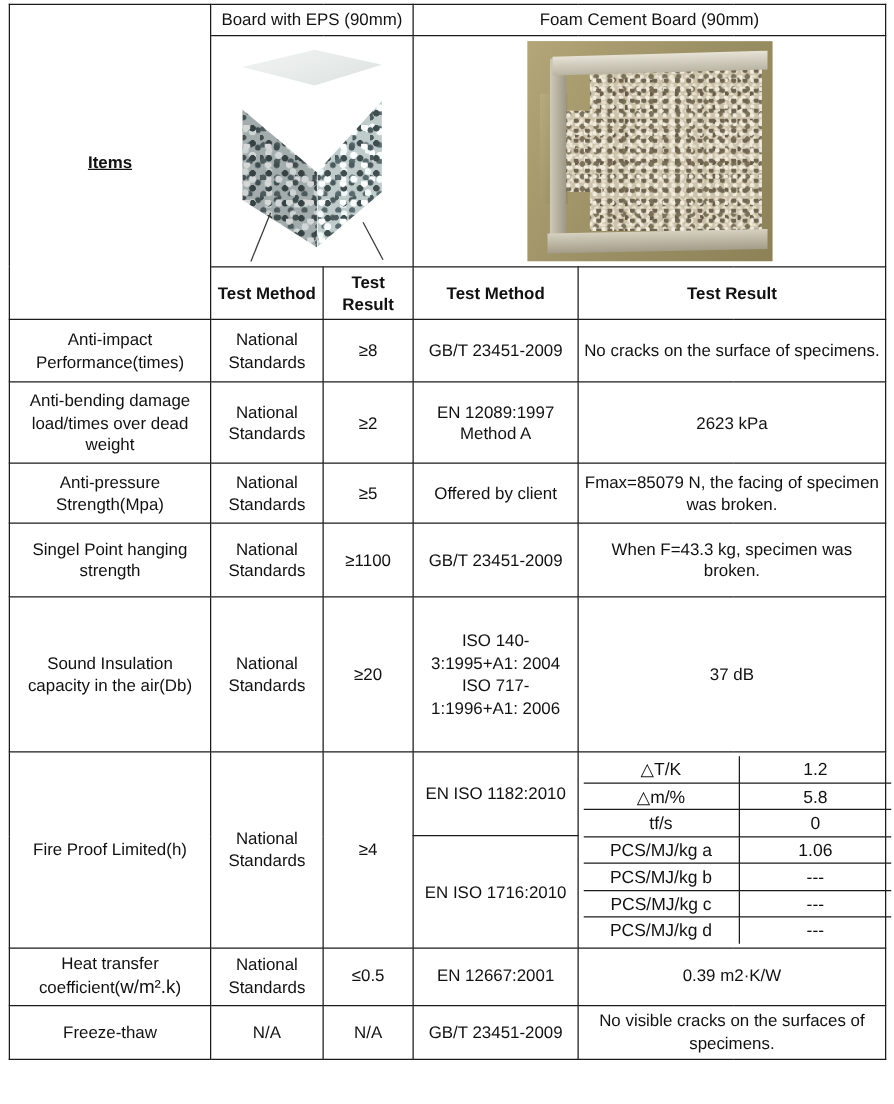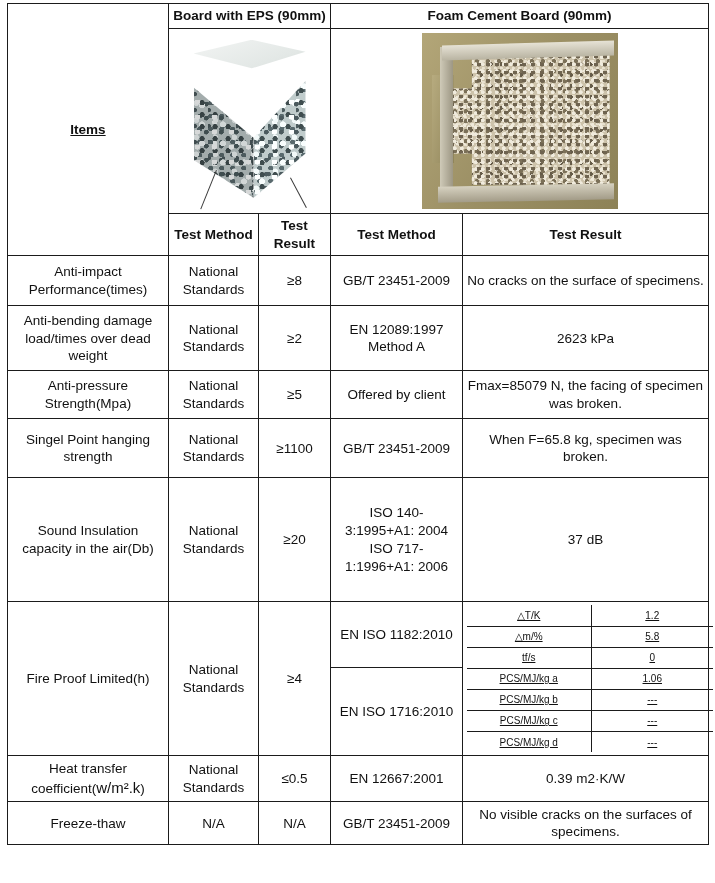--- a/index.html
+++ b/index.html
@@ -31,21 +31,21 @@
   table.spec td {
     border: 1px solid #1b1b1b;
     text-align: center;
     vertical-align: middle;
     font-size: 13.5px;
     line-height: 1.32;
     padding: 3px 4px;
     color: #111111;
   }
   .hdr {
-    font-weight: bold;
+    font-weight: normal;
     font-size: 14.5px;
   }
   .hdr-sm {
     font-weight: bold;
     font-size: 13.5px;
   }
   .items-cell {
     font-weight: bold;
     font-size: 14.5px;
     text-decoration: underline;
@@ -54,24 +54,23 @@
   
   td.nestwrap { padding: 0; border: 1px solid #1b1b1b; }
   table.nest {
     border-collapse: collapse;
     table-layout: fixed;
     width: 100%;
     height: 100%;
   }
   table.nest td {
     border: 1px solid #1b1b1b;
-    font-size: 10px;
+    font-size: 14px;
     height: 21px;
     padding: 1px 3px;
-    text-decoration: underline;
   }
   table.nest td:first-child { border-left: none; }
   table.nest td:last-child  { border-right: none; }
   table.nest tr:first-child td { border-top: none; }
   table.nest tr:last-child td  { border-bottom: none; }
 
   .tri { font-size: 13px; letter-spacing: 0px; }
 
   .unit-sm { font-size: 15px; vertical-align: baseline; }
 
@@ -266,21 +265,21 @@
         <td>≥5</td>
         <td>Offered by client</td>
         <td colspan="2">Fmax=85079 N, the facing of specimen was broken.</td>
       </tr>
 
       <tr>
         <td style="height:59px">Singel Point hanging strength</td>
         <td>National Standards</td>
         <td>≥1100</td>
         <td>GB/T 23451-2009</td>
-        <td colspan="2">When F=65.8 kg, specimen was broken.</td>
+        <td colspan="2">When F=43.3 kg, specimen was broken.</td>
       </tr>
 
       <tr>
         <td style="height:124px">Sound Insulation capacity in the air(Db)</td>
         <td>National Standards</td>
         <td>≥20</td>
         <td>ISO 140-3:1995+A1: 2004 ISO 717-1:1996+A1: 2006</td>
         <td colspan="2">37 dB</td>
       </tr>
 

